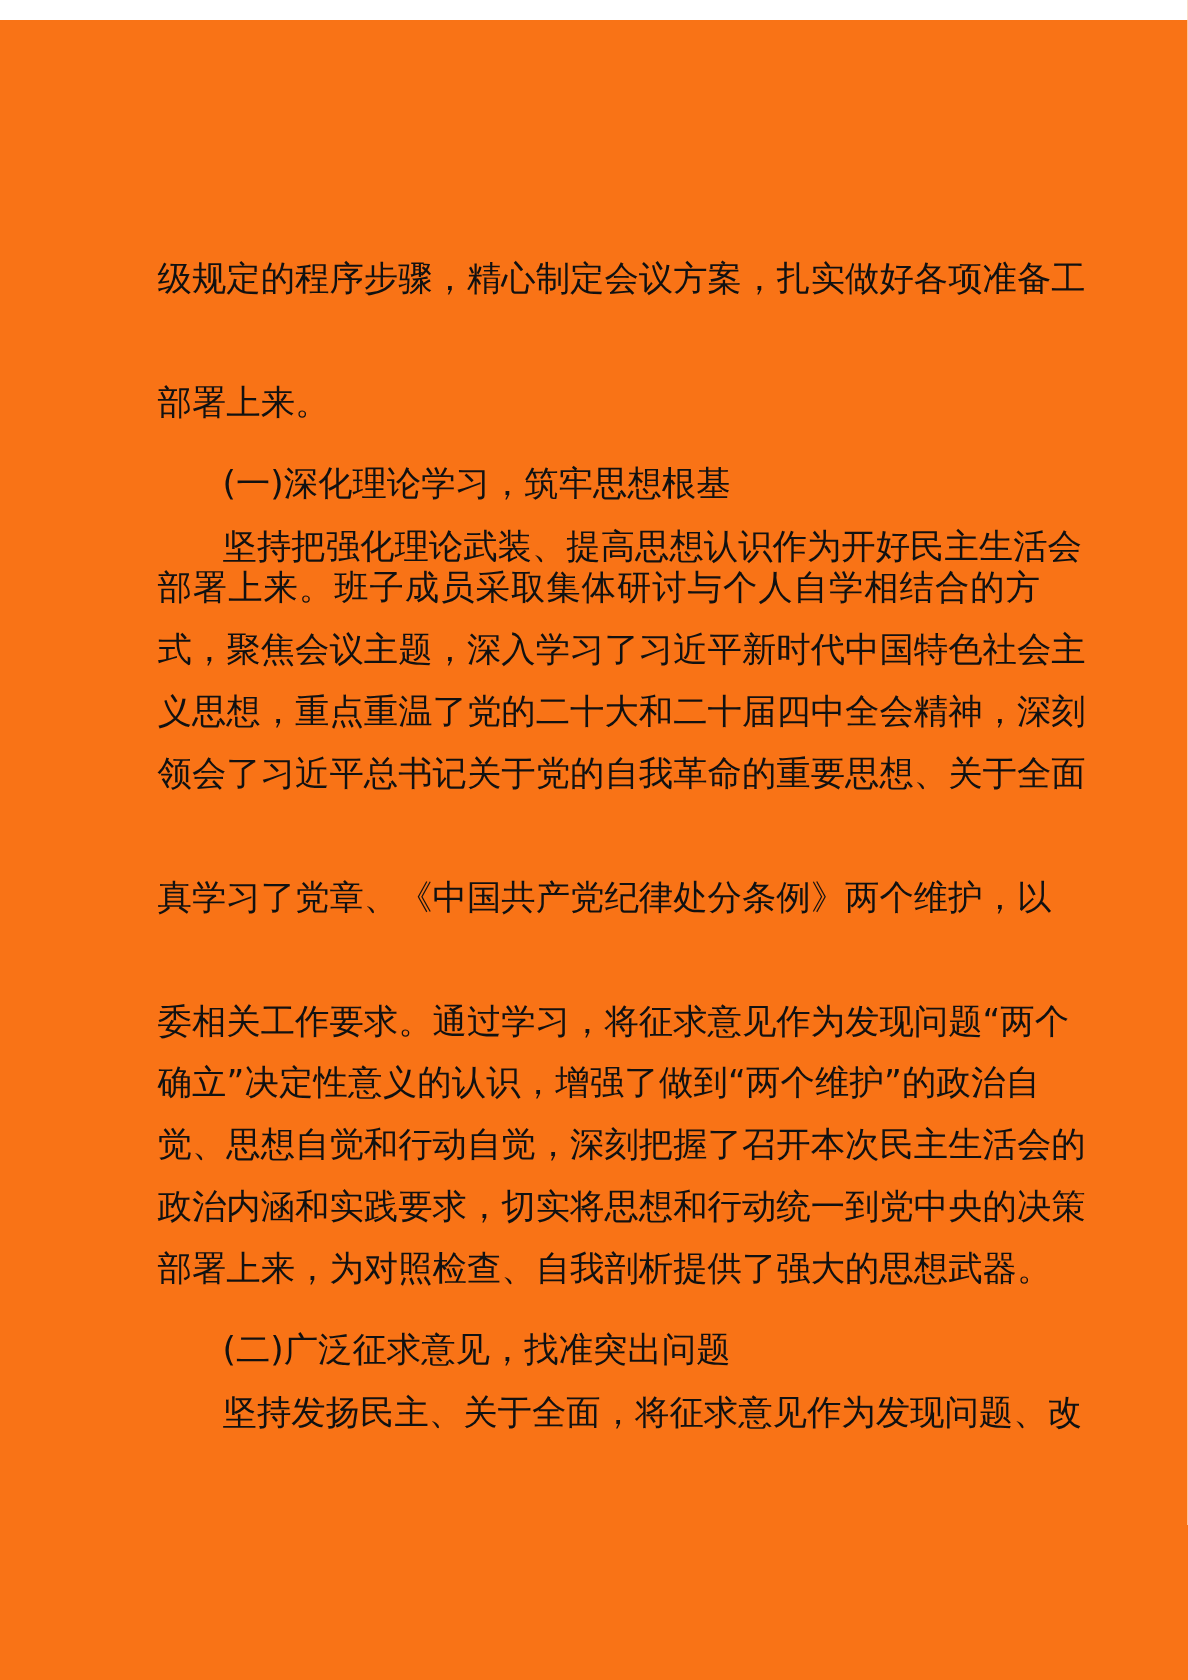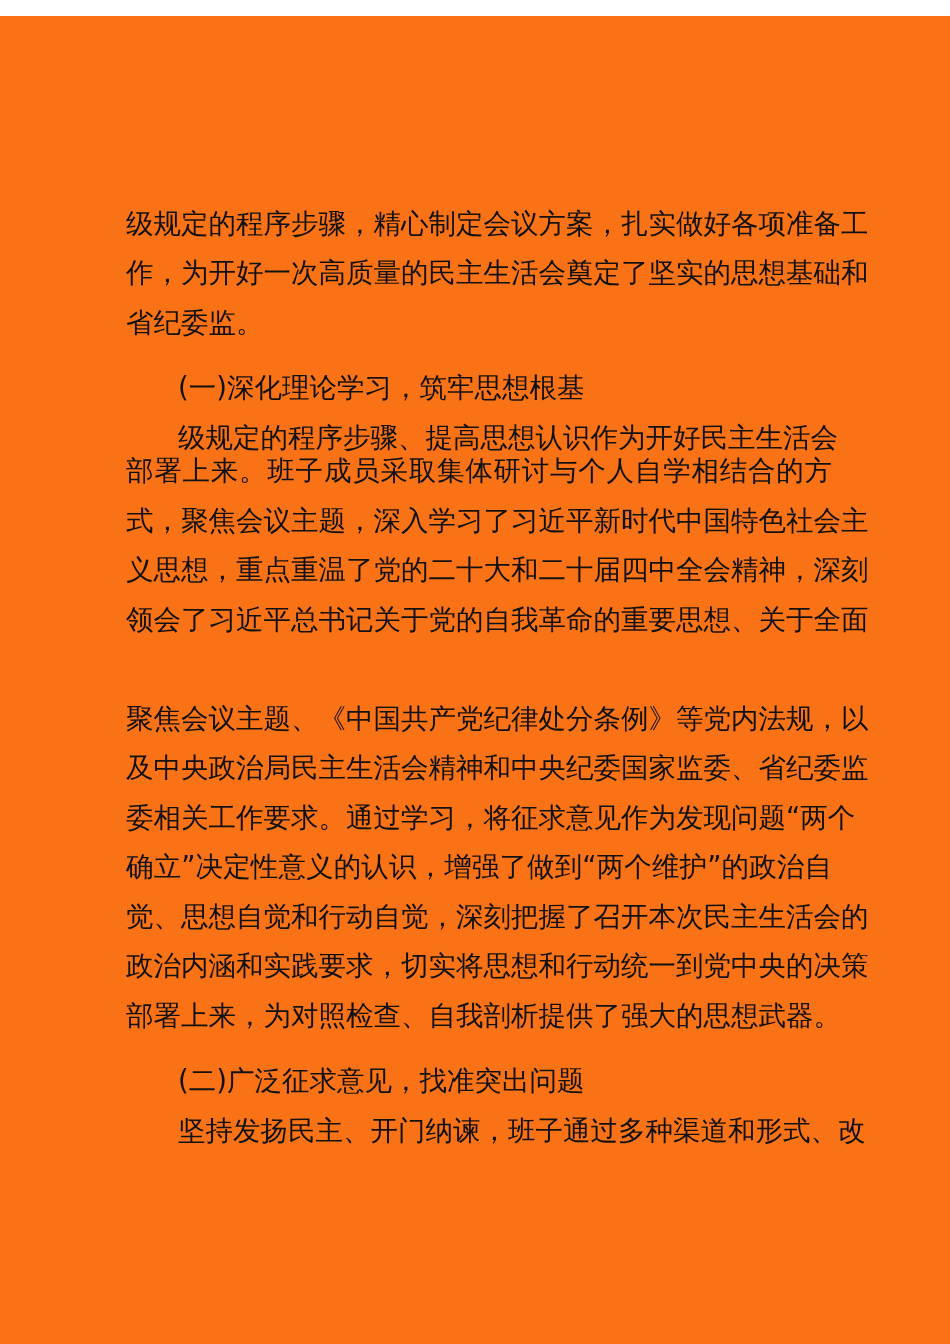--- a/index.html
+++ b/index.html
@@ -10,30 +10,28 @@
           font-size: 27.5px; line-height: 36px; white-space: nowrap;
           text-align: justify; text-align-last: justify; letter-spacing: 0px; }
   .line.last { text-align-last: left; }
   .line.indent { left: 178px; width: 654px; margin-top: 16px; }
 </style>
 </head>
 <body>
 
 <div class="page">
   <div class="line" style="top:189px">级规定的程序步骤，精心制定会议方案，扎实做好各项准备工</div>
-  <div class="line" style="top:238px">作，为开好一次高质量的民主生活会奠定了坚实的思想基础和</div>
-  <div class="line last" style="top:288px">省纪委监。</div>
+  <div class="line last" style="top:288px">部署上来。</div>
   <div class="line indent last" style="top:337px">(一)深化理论学习，筑牢思想根基</div>
-  <div class="line indent" style="top:387px">级规定的程序步骤、提高思想认识作为开好民主生活会</div>
+  <div class="line indent" style="top:387px">坚持把强化理论武装、提高思想认识作为开好民主生活会</div>
   <div class="line" style="top:436px">部署上来。班子成员采取集体研讨与个人自学相结合的方</div>
   <div class="line" style="top:486px">式，聚焦会议主题，深入学习了习近平新时代中国特色社会主</div>
   <div class="line" style="top:535px">义思想，重点重温了党的二十大和二十届四中全会精神，深刻</div>
   <div class="line" style="top:585px">领会了习近平总书记关于党的自我革命的重要思想、关于全面</div>
-  <div class="line" style="top:684px">聚焦会议主题、《中国共产党纪律处分条例》等党内法规，以</div>
-  <div class="line" style="top:733px">及中央政治局民主生活会精神和中央纪委国家监委、省纪委监</div>
+  <div class="line" style="top:684px">真学习了党章、《中国共产党纪律处分条例》两个维护，以</div>
   <div class="line" style="top:783px">委相关工作要求。通过学习，将征求意见作为发现问题“两个</div>
   <div class="line" style="top:832px">确立”决定性意义的认识，增强了做到“两个维护”的政治自</div>
   <div class="line" style="top:882px">觉、思想自觉和行动自觉，深刻把握了召开本次民主生活会的</div>
   <div class="line" style="top:931px">政治内涵和实践要求，切实将思想和行动统一到党中央的决策</div>
   <div class="line last" style="top:981px">部署上来，为对照检查、自我剖析提供了强大的思想武器。</div>
   <div class="line indent last" style="top:1030px">(二)广泛征求意见，找准突出问题</div>
-  <div class="line indent" style="top:1080px">坚持发扬民主、开门纳谏，班子通过多种渠道和形式、改</div>
+  <div class="line indent" style="top:1080px">坚持发扬民主、关于全面，将征求意见作为发现问题、改</div>
 </div>
 
 </body></html>

